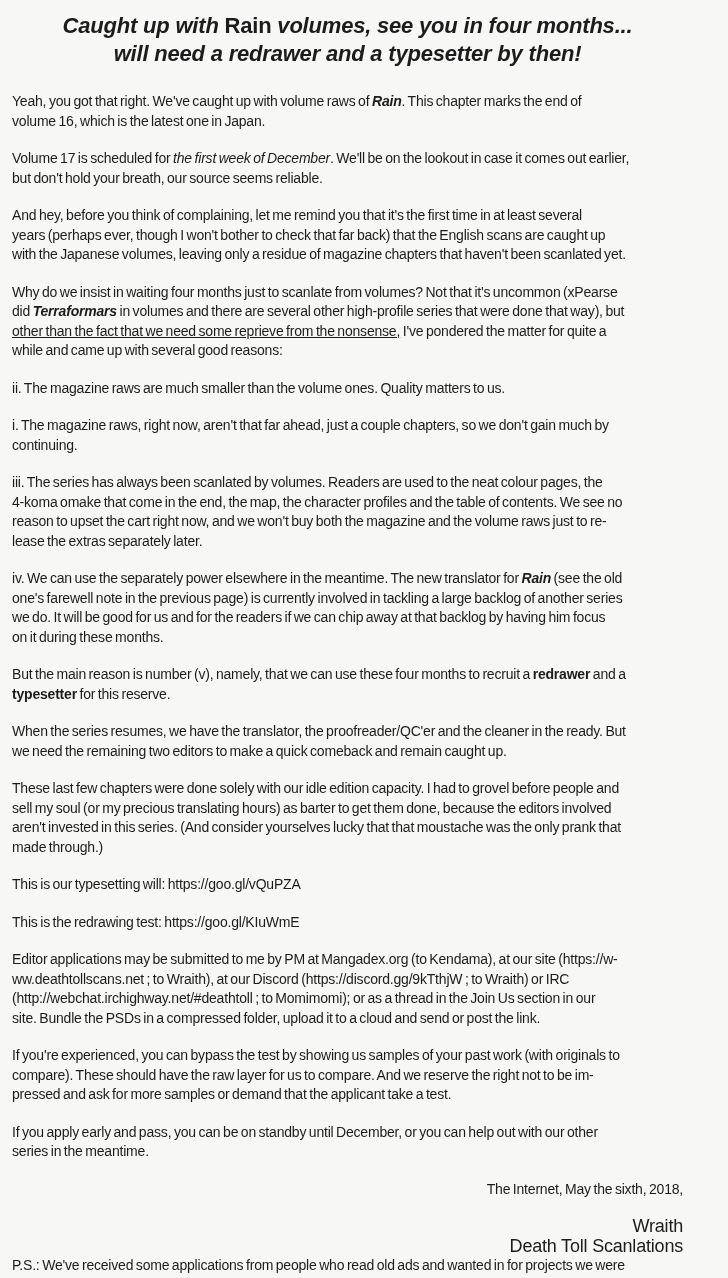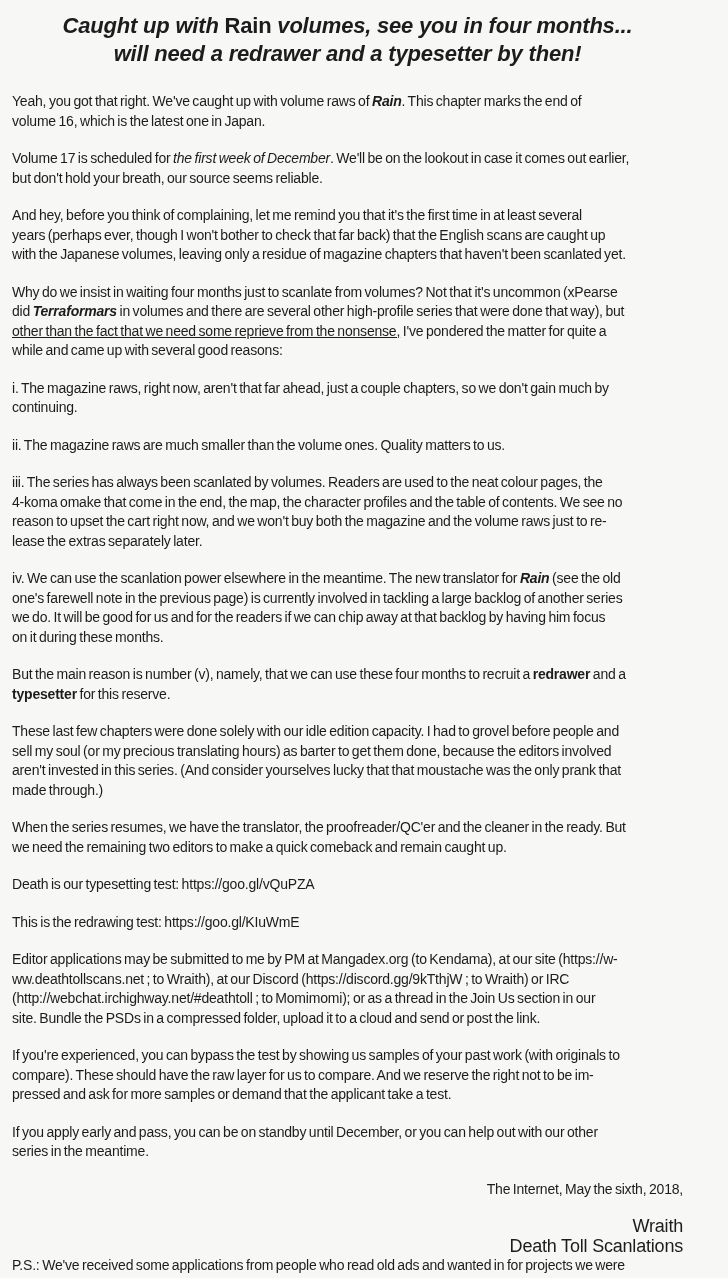--- a/index.html
+++ b/index.html
@@ -68,40 +68,40 @@
 volume 16, which is the latest one in Japan.</span></p>
   <p class="body"><span>Volume 17 is scheduled for </span><span class="seg-i">the first week of December</span><span>. We'll be on the lookout in case it comes out earlier,
 but don't hold your breath, our source seems reliable.</span></p>
   <p class="body"><span>And hey, before you think of complaining, let me remind you that it's the first time in at least several
 years (perhaps ever, though I won't bother to check that far back) that the English scans are caught up
 with the Japanese volumes, leaving only a residue of magazine chapters that haven't been scanlated yet.</span></p>
   <p class="body"><span>Why do we insist in waiting four months just to scanlate from volumes? Not that it's uncommon (xPearse
 did </span><span class="seg-bi">Terraformars</span><span> in volumes and there are several other high-profile series that were done that way), but
 </span><span class="seg-u">other than the fact that we need some reprieve from the nonsense,</span><span> I've pondered the matter for quite a
 while and came up with several good reasons:</span></p>
+  <p class="body"><span>ii. The magazine raws are much smaller than the volume ones. Quality matters to us.</span></p>
   <p class="body"><span>i. The magazine raws, right now, aren't that far ahead, just a couple chapters, so we don't gain much by
 continuing.</span></p>
-  <p class="body"><span>ii. The magazine raws are much smaller than the volume ones. Quality matters to us.</span></p>
   <p class="body"><span>iii. The series has always been scanlated by volumes. Readers are used to the neat colour pages, the
 4-koma omake that come in the end, the map, the character profiles and the table of contents. We see no
 reason to upset the cart right now, and we won't buy both the magazine and the volume raws just to re-
 lease the extras separately later.</span></p>
-  <p class="body"><span>iv. We can use the scanlation power elsewhere in the meantime. The new translator for </span><span class="seg-bi">Rain</span><span> (see the old
+  <p class="body"><span>iv. We can use the separately power elsewhere in the meantime. The new translator for </span><span class="seg-bi">Rain</span><span> (see the old
 one's farewell note in the previous page) is currently involved in tackling a large backlog of another series
 we do. It will be good for us and for the readers if we can chip away at that backlog by having him focus
 on it during these months.</span></p>
   <p class="body"><span>But the main reason is number (v), namely, that we can use these four months to recruit a </span><span class="seg-b">redrawer</span><span> and a
 </span><span class="seg-b">typesetter</span><span> for this reserve.</span></p>
+  <p class="body"><span>When the series resumes, we have the translator, the proofreader/QC'er and the cleaner in the ready. But
+we need the remaining two editors to make a quick comeback and remain caught up.</span></p>
   <p class="body"><span>These last few chapters were done solely with our idle edition capacity. I had to grovel before people and
 sell my soul (or my precious translating hours) as barter to get them done, because the editors involved
 aren't invested in this series. (And consider yourselves lucky that that moustache was the only prank that
 made through.)</span></p>
-  <p class="body"><span>When the series resumes, we have the translator, the proofreader/QC'er and the cleaner in the ready. But
-we need the remaining two editors to make a quick comeback and remain caught up.</span></p>
-  <p class="body"><span>Death is our typesetting test: https://goo.gl/vQuPZA</span></p>
+  <p class="body"><span>This is our typesetting will: https://goo.gl/vQuPZA</span></p>
   <p class="body"><span>This is the redrawing test: https://goo.gl/KIuWmE</span></p>
   <p class="body"><span>Editor applications may be submitted to me by PM at Mangadex.org (to Kendama), at our site (https://w-
 ww.deathtollscans.net ; to Wraith), at our Discord (https://discord.gg/9kTthjW ; to Wraith) or IRC
 (http://webchat.irchighway.net/#deathtoll ; to Momimomi); or as a thread in the Join Us section in our
 site. Bundle the PSDs in a compressed folder, upload it to a cloud and send or post the link.</span></p>
   <p class="body"><span>If you're experienced, you can bypass the test by showing us samples of your past work (with originals to
 compare). These should have the raw layer for us to compare. And we reserve the right not to be im-
 pressed and ask for more samples or demand that the applicant take a test.</span></p>
   <p class="body"><span>If you apply early and pass, you can be on standby until December, or you can help out with our other
 series in the meantime.</span></p>

